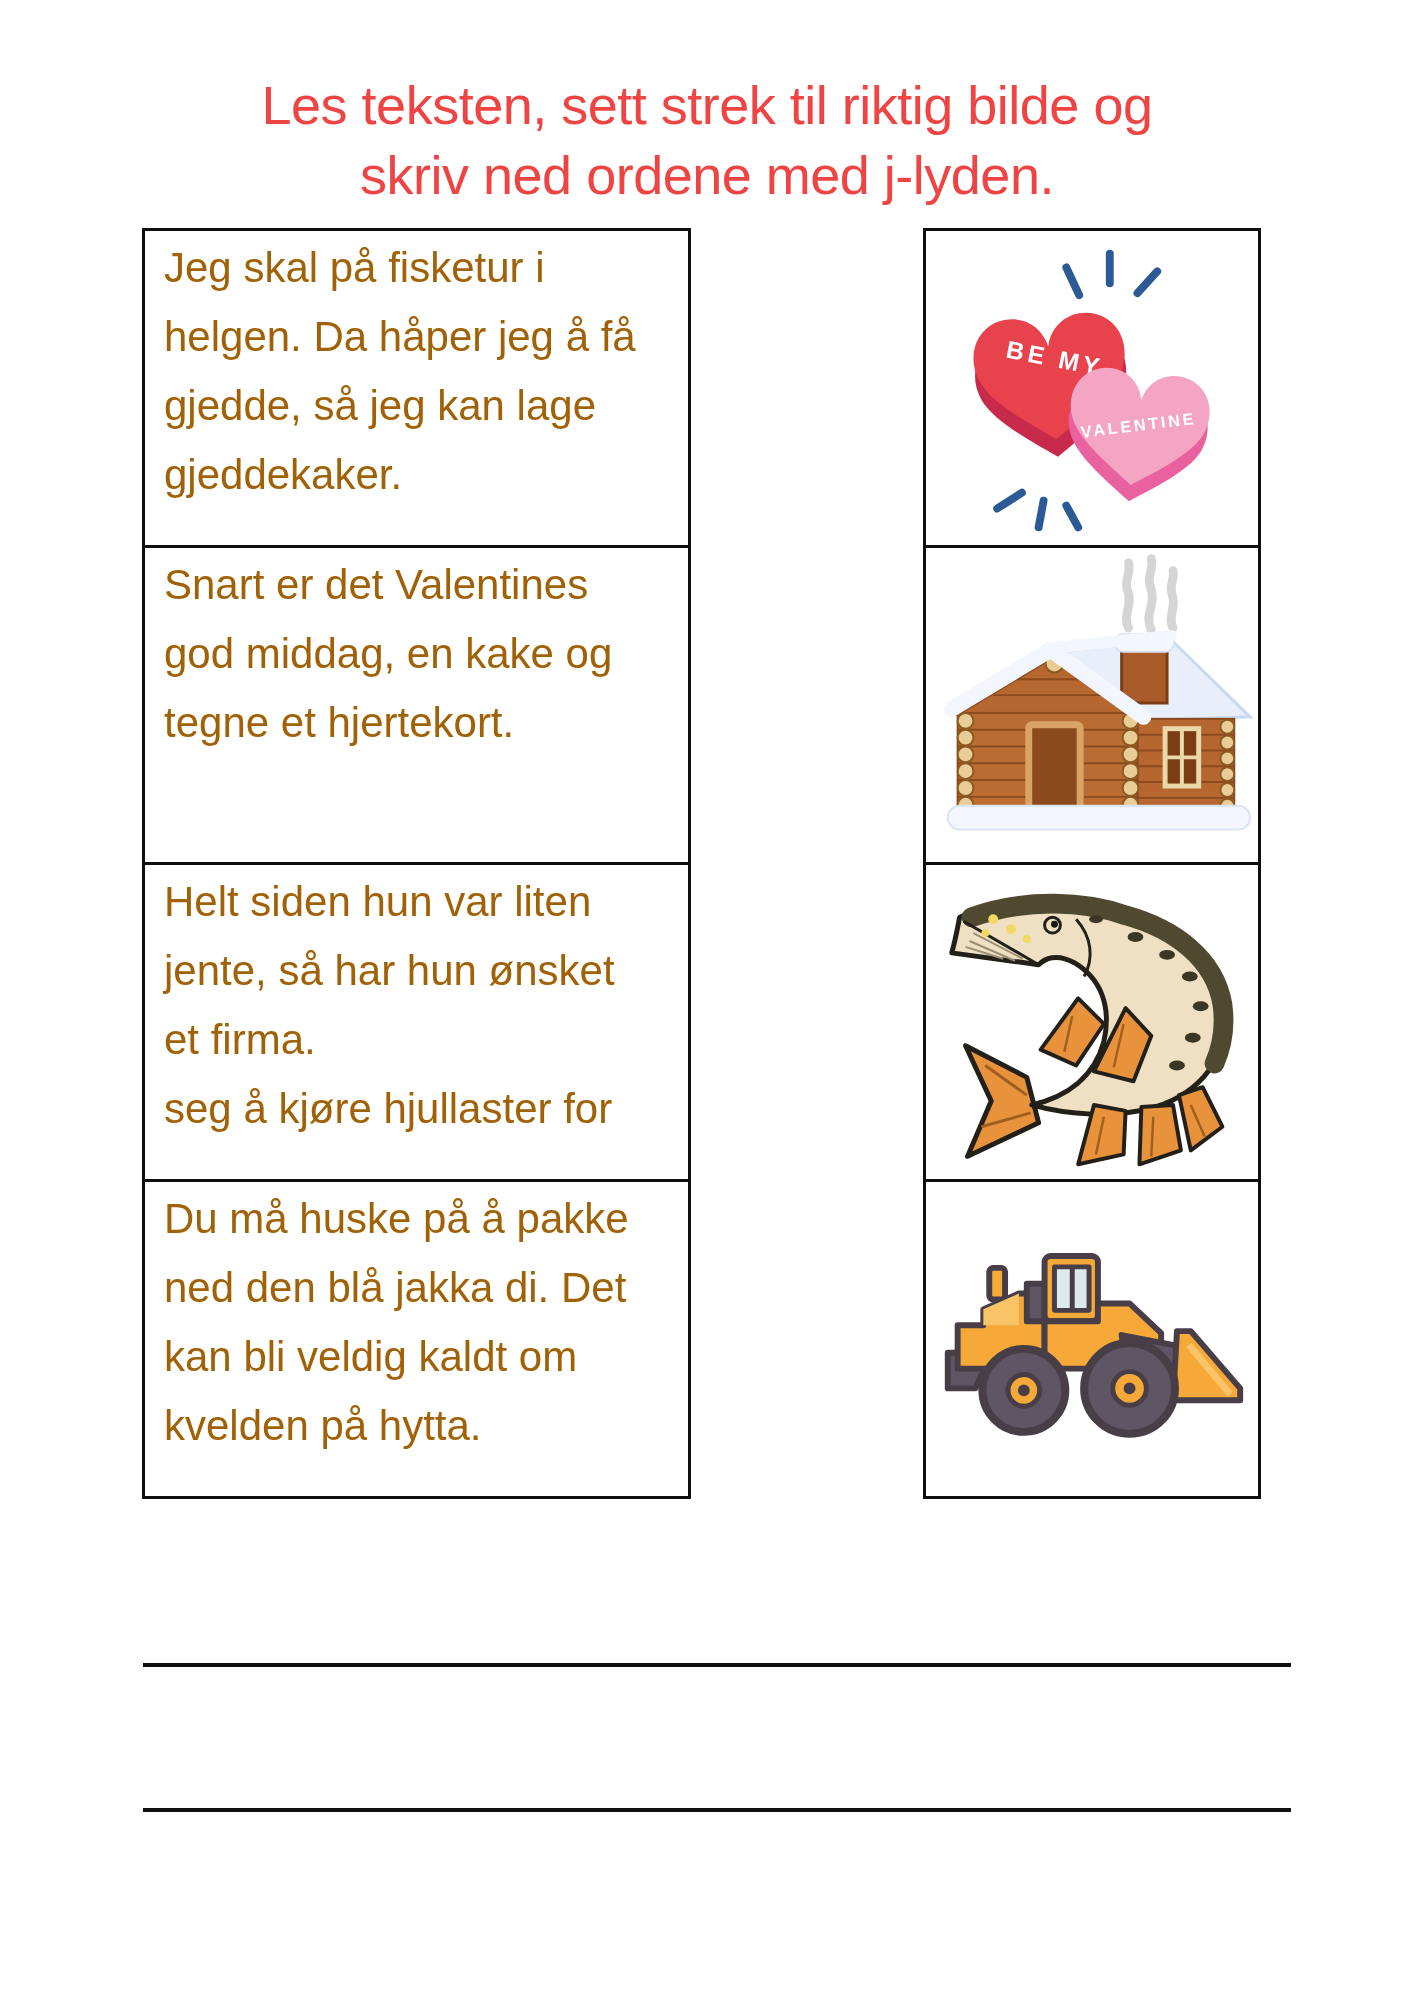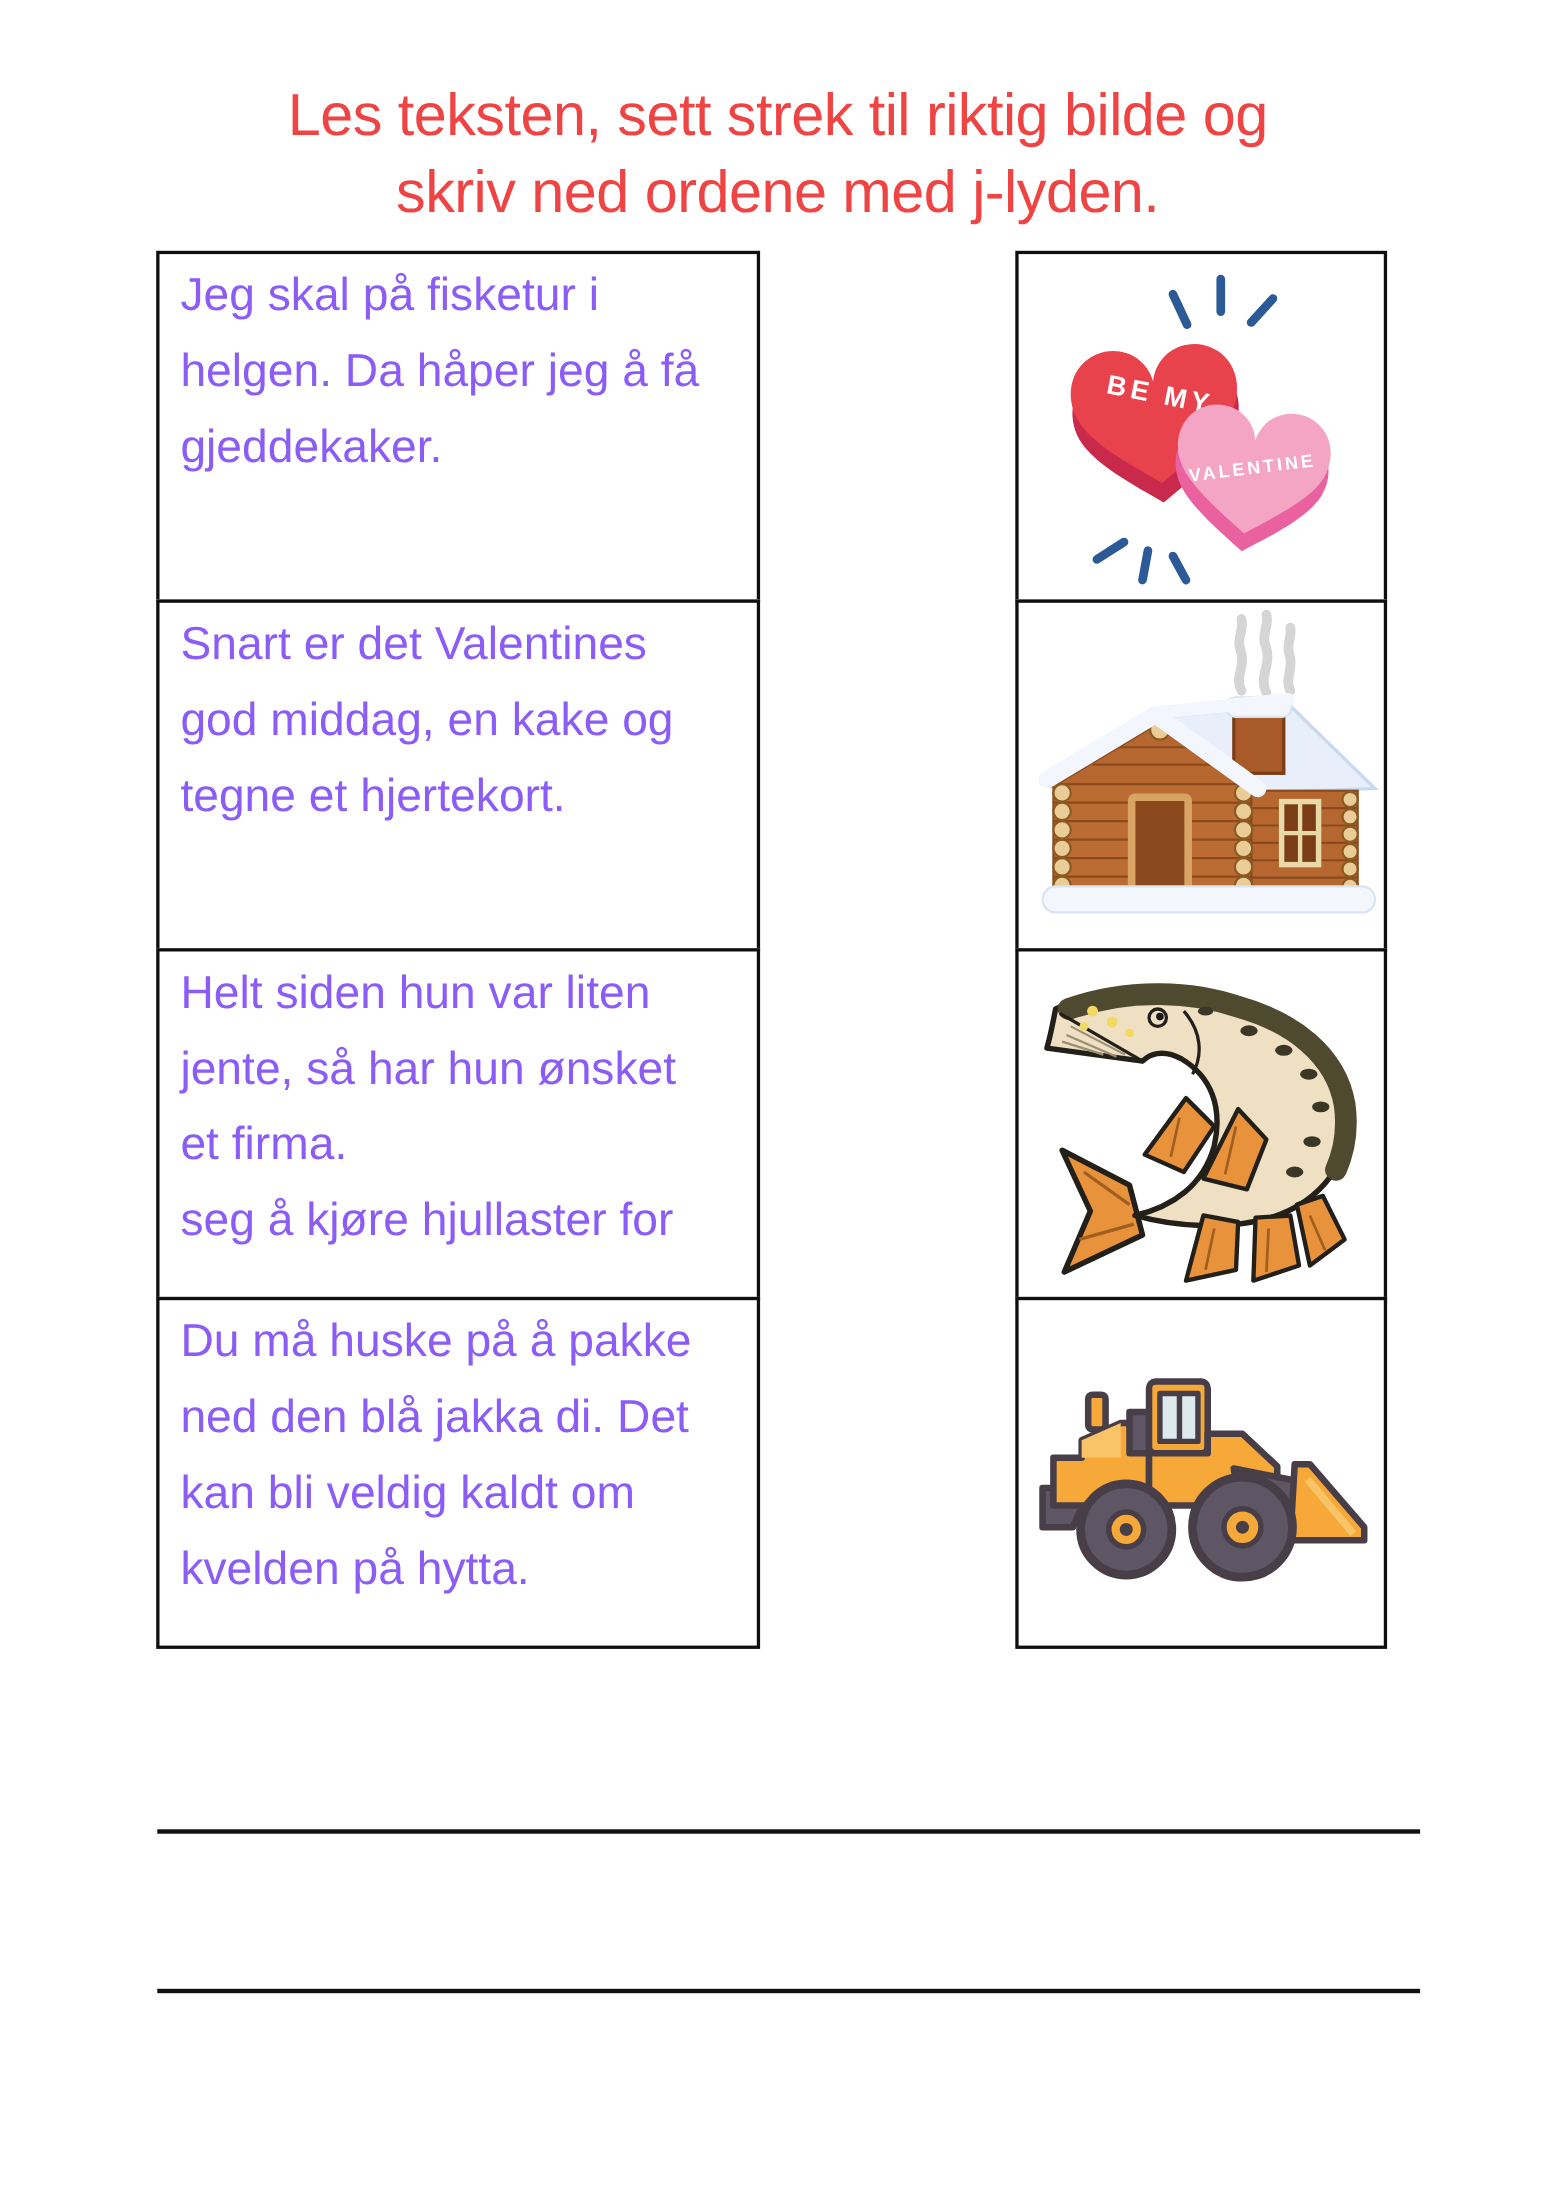--- a/index.html
+++ b/index.html
@@ -15,21 +15,21 @@
     letter-spacing:-0.5px;
   }
   .col{position:absolute;top:228px;}
   .text-col{left:142px;width:549px;}
   .img-col{left:923px;width:338px;}
   .cell{
     box-sizing:border-box;height:320px;background:#fff;
     border:3px solid #0f0f0f;
   }
   .cell + .cell{margin-top:-3px;}
-  .text-cell{padding:2px 14px 0 19px;font-size:42px;line-height:69px;color:#8b5cf6;}
+  .text-cell{padding:2px 14px 0 19px;font-size:42px;line-height:69px;color:#a16207;}
   .text-line{white-space:nowrap;}
   .img-cell{display:flex;align-items:center;justify-content:center;padding:2px;}
   .img-cell svg{width:100%;height:100%;display:block;}
   .answer-line{position:absolute;left:143px;width:1148px;height:4px;background:#101010;}
   .answer-line.first{top:1663px;}
   .answer-line.second{top:1808px;}
   .heart-text{fill:#ffffff;font-family:"Liberation Sans",sans-serif;font-weight:bold;}
 </style>
 </head>
 <body>
@@ -38,20 +38,21 @@
 
   <div class="title">
     <div>Les teksten, sett strek til riktig bilde og</div>
     <div>skriv ned ordene med j-lyden.</div>
   </div>
 
   <div class="col text-col">
     <div class="cell text-cell">
       <div class="text-line">Jeg skal på fisketur i</div>
       <div class="text-line">helgen. Da håper jeg å få</div>
+      <div class="text-line">gjedde, så jeg kan lage</div>
       <div class="text-line">gjeddekaker.</div>
     </div>
     <div class="cell text-cell">
       <div class="text-line">Snart er det Valentines</div>
       <div class="text-line">god middag, en kake og</div>
       <div class="text-line">tegne et hjertekort.</div>
     </div>
     <div class="cell text-cell">
       <div class="text-line">Helt siden hun var liten</div>
       <div class="text-line">jente, så har hun ønsket</div>

